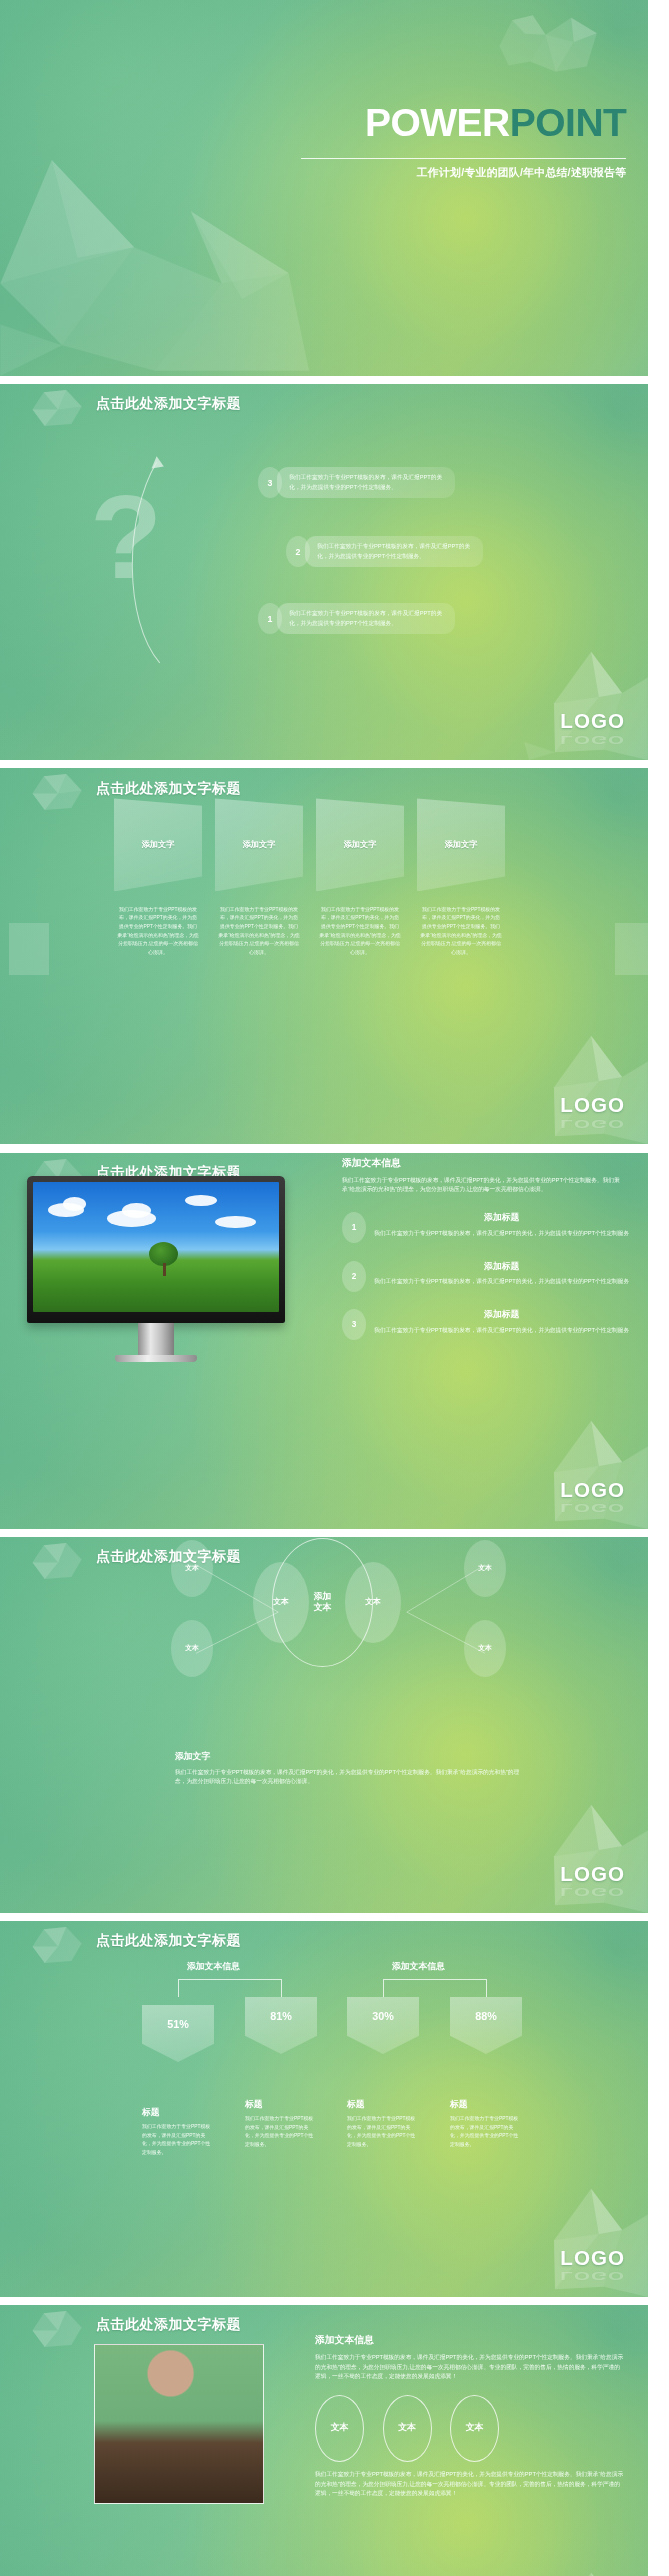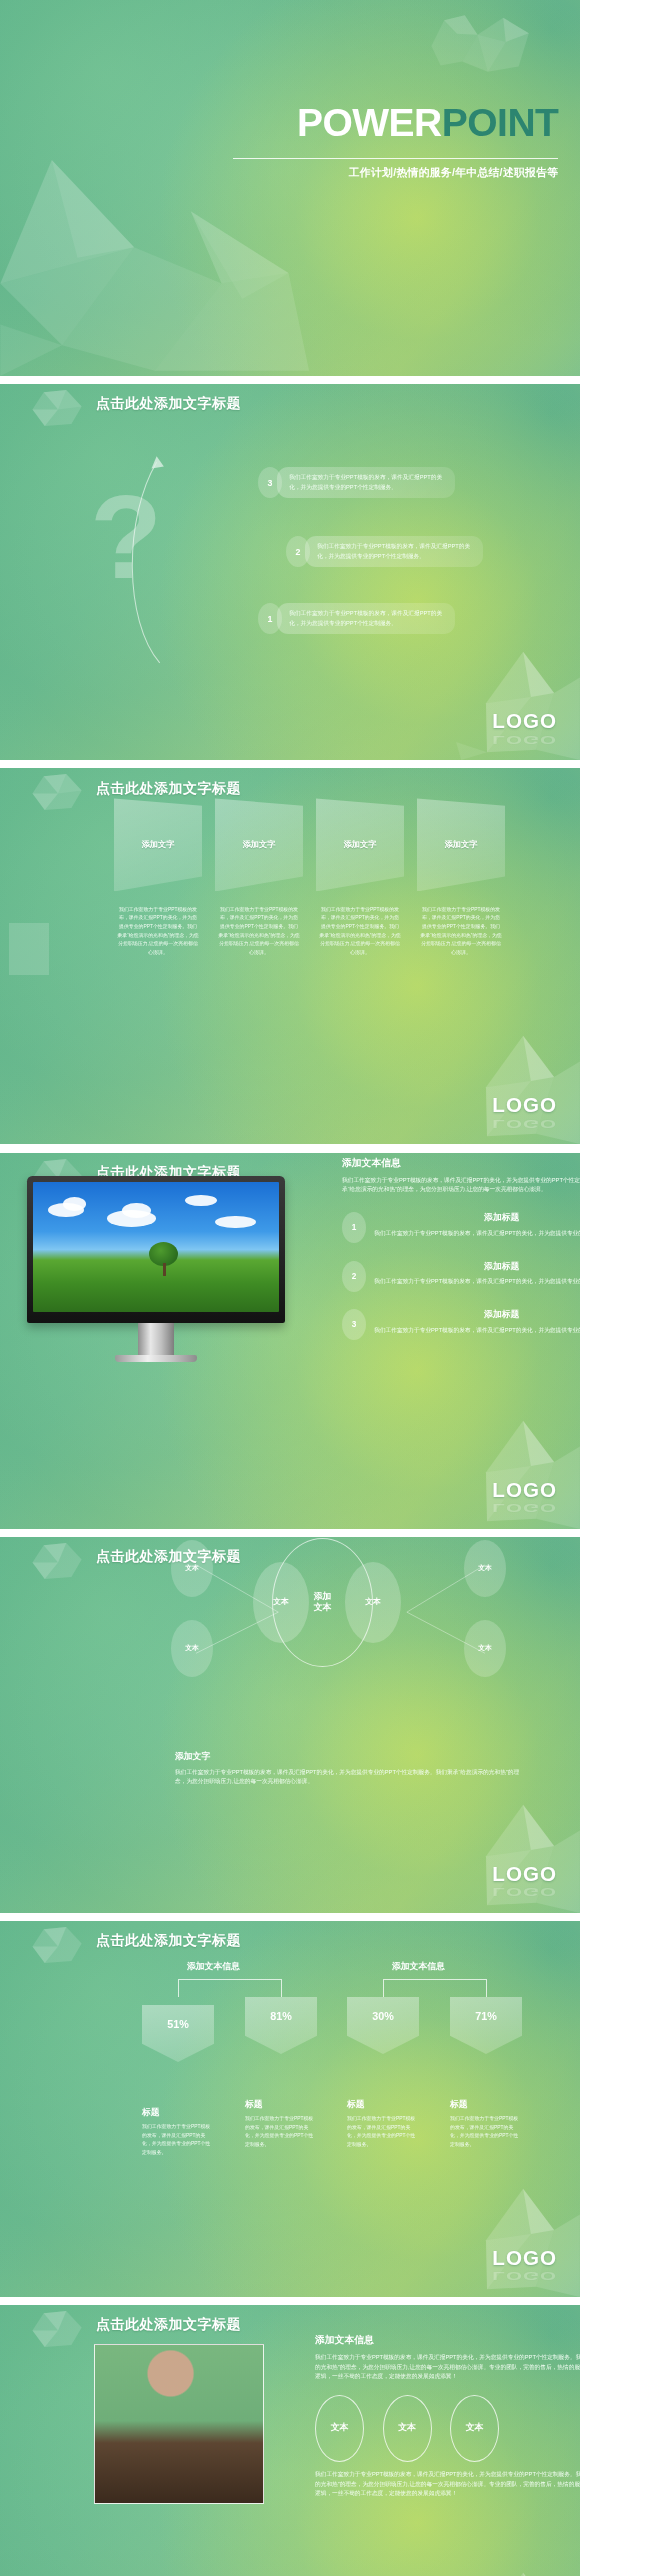--- a/index.html
+++ b/index.html
@@ -4,21 +4,21 @@
 <style>
   * { box-sizing: border-box; margin:0; padding:0; }
   html,body { background:#ffffff; }
   body {
     width:670px; height:3766px;
     font-family:"Liberation Sans","DejaVu Sans",sans-serif;
     overflow:hidden;
   }
   .deck { width:670px; display:flex; flex-direction:column; gap:8.2px; }
   .slide {
-    position:relative; width:580px; height:376px;
+    position:relative; width:648px; height:376px;
     overflow:hidden; color:#fff;
   }
   
   .bg { position:absolute; inset:0; }
   .bg .g1 { position:absolute; inset:0;
     background:
       radial-gradient(circle at 72% 58%, rgba(190,222,100,.95) 0%, rgba(160,210,110,.55) 26%, rgba(120,196,130,0) 55%),
       radial-gradient(circle at 18% 20%, rgba(118,198,150,.85) 0%, rgba(96,182,145,.35) 42%, rgba(96,182,145,0) 70%),
       radial-gradient(circle at 95% 8%, rgba(86,176,146,.85) 0%, rgba(86,176,146,0) 48%),
       linear-gradient(125deg,#63b98e 0%,#76c392 28%,#9ed28a 58%,#b6d97f 78%,#88c995 100%);
@@ -184,21 +184,21 @@
         <polygon points="0,380 120,420 0,480" fill="#ffffff" opacity=".14"></polygon>
       </svg>
     </div>
 
     <div class="cover-title">
       <div class="t">
         <span>POWER</span><span class="b">POINT</span>
       </div>
     </div>
     <div class="cover-rule"></div>
-    <div class="cover-sub">工作计划/热情的服务/年中总结/述职报告等</div>
+    <div class="cover-sub">工作计划/专业的团队/年中总结/述职报告等</div>
   </section>
 
   <section class="slide">
     <div class="bg">
         <div class="g1"></div>
         <div class="vig"></div>
       </div>
     <div class="gem-tl">
       <svg viewBox="0 0 130 80" width="67" height="41">
         <polygon points="20,44 42,10 86,6 116,38 96,72 44,76" fill="#ffffff" opacity=".30"></polygon>
@@ -455,21 +455,21 @@
       <div class="arrow">
           <span class="pct">30%</span>
         </div>
       <div class="cap">
           <div class="h">标题</div>
         <div class="pbody-sm">我们工作室致力于专业PPT模板的发布，课件及汇报PPT的美化，并为您提供专业的PPT个性定制服务。</div>
         </div>
     </div>
     <div class="arrow-col" style="left:450px; top:76px;">
       <div class="arrow">
-          <span class="pct">71%</span>
+          <span class="pct">88%</span>
         </div>
       <div class="cap">
           <div class="h">标题</div>
         <div class="pbody-sm">我们工作室致力于专业PPT模板的发布，课件及汇报PPT的美化，并为您提供专业的PPT个性定制服务。</div>
         </div>
     </div>
 
     <div class="corner-mtn">
       <svg viewBox="0 0 300 250" width="155" height="129">
         <polygon points="118,140 190,40 250,120 215,230 120,235" fill="#ffffff" opacity=".30"></polygon>

